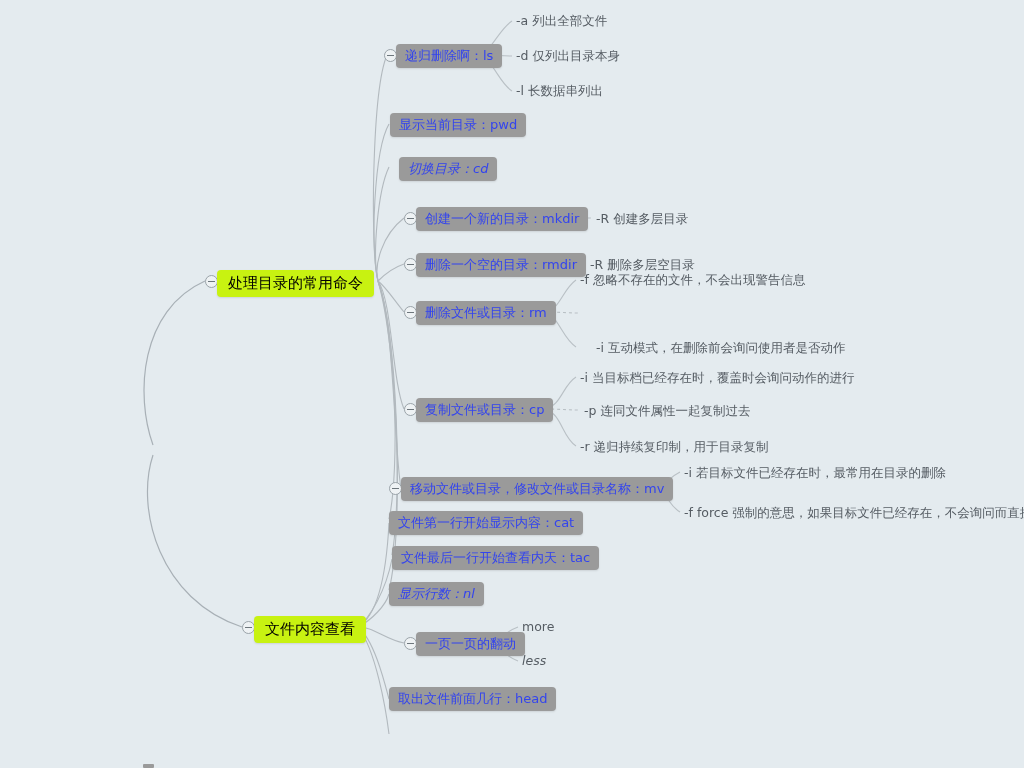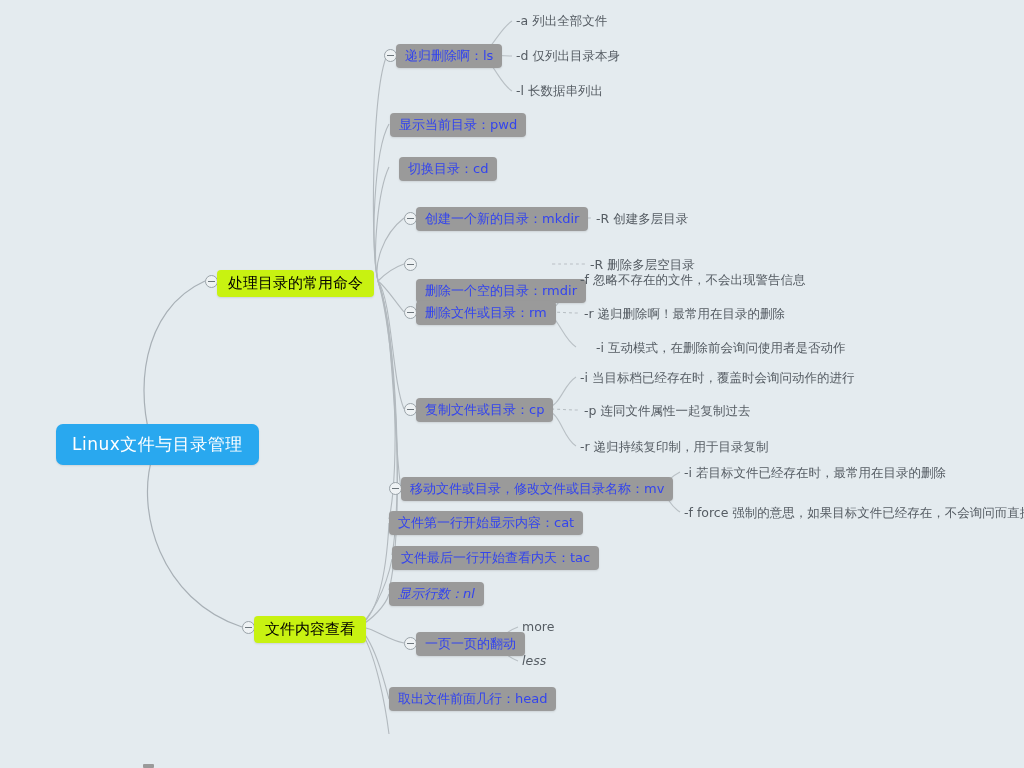--- a/index.html
+++ b/index.html
@@ -97,54 +97,51 @@
       <path d="M545,409 C 562,414 562,437 576,446"></path>
 
       <path d="M655,488 C 668,484 668,478 680,472"></path>
       <path d="M655,488 C 668,493 668,505 680,512"></path>
 
       <path d="M487,643 C 502,640 504,632 518,627"></path>
       <path d="M487,643 C 502,647 504,656 518,661"></path>
     </g>
   </svg>
 
-  <div class="node root-node" style="left:56px;top:424px;">
-    <span>Linux文件与目录管理</span>
-  </div>
 
   <div class="toggle" style="left:205px;top:275px;"></div>
   <div class="node branch-node" style="left:217px;top:270px;">
     <span>处理目录的常用命令</span>
   </div>
 
   <div class="toggle" style="left:242px;top:621px;"></div>
   <div class="node branch-node" style="left:254px;top:616px;">
     <span>文件内容查看</span>
   </div>
 
   <div class="toggle" style="left:384px;top:49px;"></div>
   <div class="node cmd-node" style="left:396px;top:44px;">
     <span>递归删除啊：ls</span>
   </div>
 
   <div class="node cmd-node" style="left:390px;top:113px;">
     <span>显示当前目录：pwd</span>
   </div>
 
-  <div class="node cmd-node" style="left:399px;top:157px;">
+  <div class="node cmd-node" style="left:399px;top:157px;font-style:italic;">
     <span>切换目录：cd</span>
   </div>
 
   <div class="toggle" style="left:404px;top:212px;"></div>
   <div class="node cmd-node" style="left:416px;top:207px;">
     <span>创建一个新的目录：mkdir</span>
   </div>
 
   <div class="toggle" style="left:404px;top:258px;"></div>
-  <div class="node cmd-node" style="left:416px;top:253px;margin-top:26px;">
+  <div class="node cmd-node" style="left:416px;top:253px;">
     <span>删除一个空的目录：rmdir</span>
   </div>
 
   <div class="toggle" style="left:404px;top:306px;"></div>
   <div class="node cmd-node" style="left:416px;top:301px;">
     <span>删除文件或目录：rm</span>
   </div>
 
   <div class="toggle" style="left:404px;top:403px;"></div>
   <div class="node cmd-node" style="left:416px;top:398px;">
@@ -192,23 +189,20 @@
     <span>-R 创建多层目录</span>
   </div>
 
   <div class="node leaf-node" style="left:590px;top:257px;">
     <span>-R 删除多层空目录</span>
   </div>
 
   <div class="node leaf-node" style="left:580px;top:272px;">
     <span>-f 忽略不存在的文件，不会出现警告信息</span>
   </div>
-  <div class="node leaf-node" style="left:584px;top:306px;">
-    <span>-r 递归删除啊！最常用在目录的删除</span>
-  </div>
   <div class="node leaf-node" style="left:580px;top:340px;margin-left:16px;">
     <span>-i 互动模式，在删除前会询问使用者是否动作</span>
   </div>
 
   <div class="node leaf-node" style="left:580px;top:370px;">
     <span>-i 当目标档已经存在时，覆盖时会询问动作的进行</span>
   </div>
   <div class="node leaf-node" style="left:584px;top:403px;">
     <span>-p 连同文件属性一起复制过去</span>
   </div>

